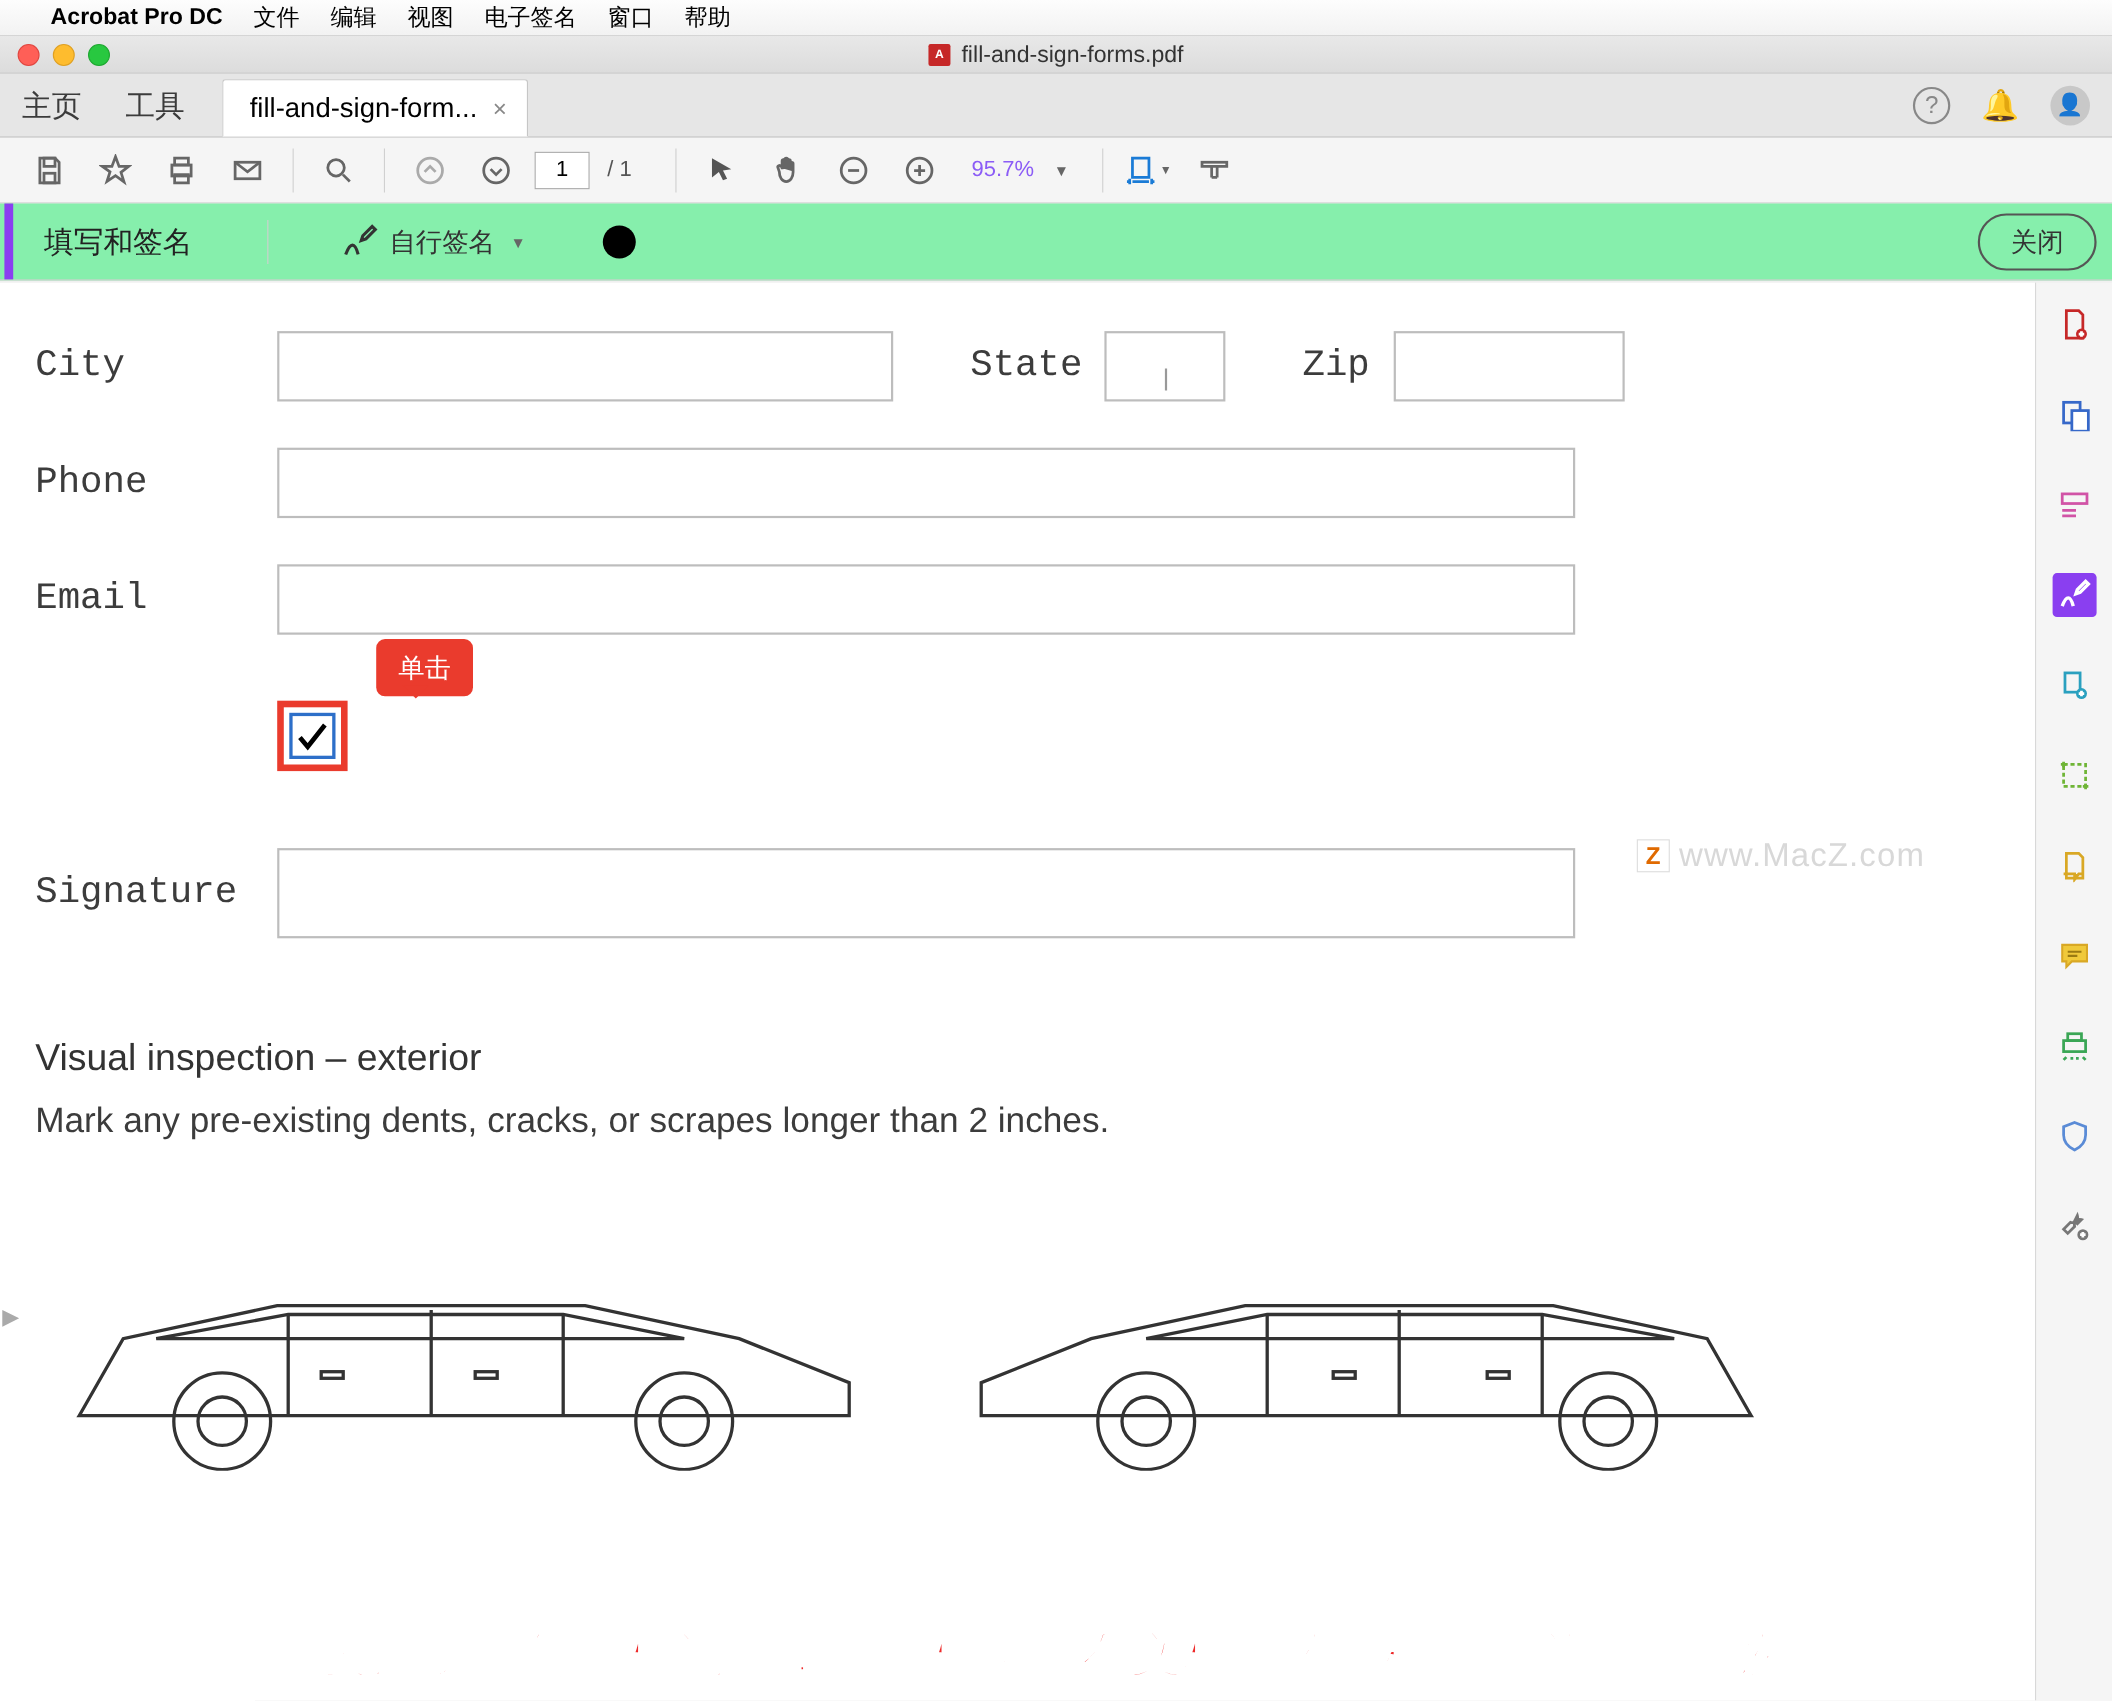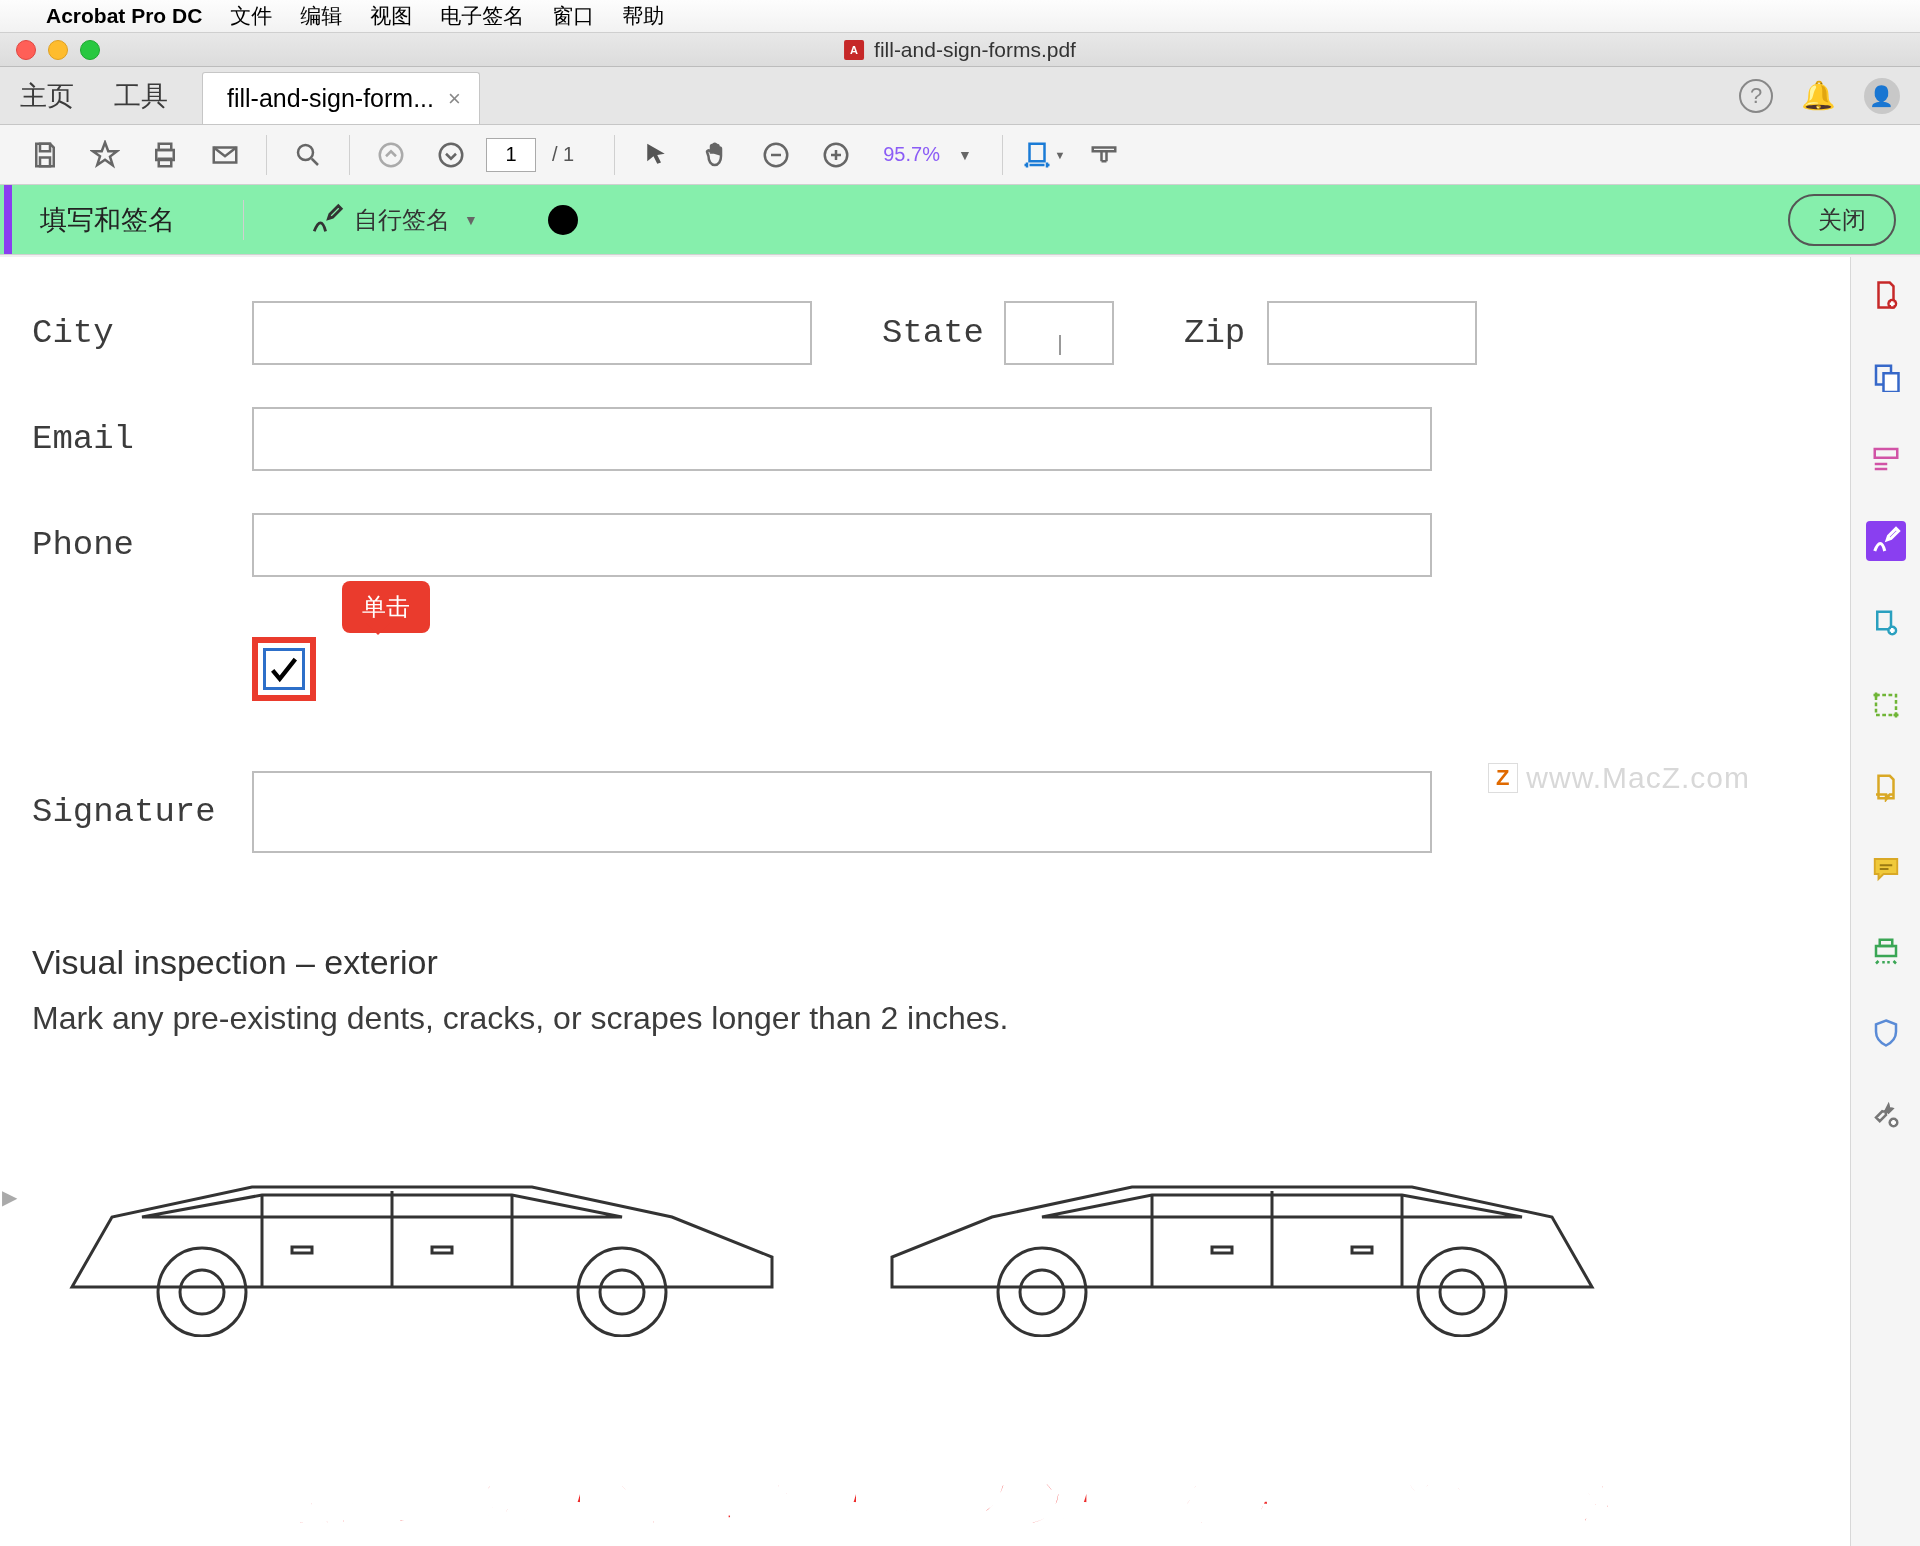--- a/index.html
+++ b/index.html
@@ -36,21 +36,21 @@
 .zoom { font-size: 20px; color: #8b5cf6; margin-left: 12px; }
 .dd-caret { margin-left: 8px; color: #666; font-size: 14px; }
 
 .toolbar2 { height: 70px; background: #86efac; border-bottom: 1px solid #d0d0d0; display: flex; align-items: center; padding: 0 0 0 4px; position: relative; }
 .purple-bar { width: 8px; height: 100%; background: #8a3ff0; }
 .t2-label { font-size: 27px; color: #222; padding: 0 28px; }
 .t2-tools { display: flex; align-items: center; gap: 50px; margin-left: 160px; }
 .t2-ic { width: 40px; height: 40px; display: flex; align-items: center; justify-content: center; }
 .iab { color: #1a7bd6; font-weight: bold; font-size: 28px; display:flex; align-items:center; gap:1px;}
 .dot-black { width: 30px; height: 30px; background: #000; border-radius: 50%; margin-left: 70px; }
-.close-pill { position: absolute; right: 24px; border: 2px solid #555; border-radius: 28px; padding: 8px 28px; font-size: 24px; color: #333; }
+.close-pill { position: absolute; right: 14px; border: 2px solid #555; border-radius: 28px; padding: 8px 28px; font-size: 24px; color: #333; }
 .signself { display:flex; align-items:center; gap:10px; font-size:24px; color:#333; margin-left: 60px;}
 
 .workspace { position: absolute; top: 257px; left: 0; right: 70px; bottom: 0; background: #fff; overflow: hidden; }
 .page { position: absolute; left: 32px; top: 0; right: 20px; bottom: 0; }
 
 .form-row { display: flex; align-items: center; margin-bottom: 42px; }
 .flabel { font-size: 34px; color: #3c3c3c; font-weight: 400; width: 220px; font-family: Liberation Mono, monospace; }
 .finput { border: 2px solid #bdbdbd; height: 64px; background: #fff; }
 .row-city { margin-top: 44px; }
 .row-city .finput.city { width: 560px; }
@@ -243,27 +243,27 @@
 
     <div class="form-row row-city">
       <span class="flabel">City</span>
       <div class="finput city"></div>
       <span class="flabel st">State</span>
       <div class="finput st"></div>
       <span class="flabel zip">Zip</span>
       <div class="finput zip"></div>
     </div>
 
+    <div class="form-row row-phone">
+      <span class="flabel">Phone</span>
+      <div class="finput"></div>
+    </div>
+
     <div class="form-row row-email" style="position:relative;">
       <span class="flabel">Email</span>
-      <div class="finput"></div>
-    </div>
-
-    <div class="form-row row-phone">
-      <span class="flabel">Phone</span>
       <div class="finput"></div>
     </div>
 
     <div class="check-row" style="position:relative;">
       <div class="tooltip">单击</div>
       <div class="checkframe">
         <div class="checkbox-inner">
           <svg viewBox="0 0 24 24" fill="none" stroke="#000" stroke-width="3">
               <path d="M4 13l5 6L20 5"></path>
             </svg>

